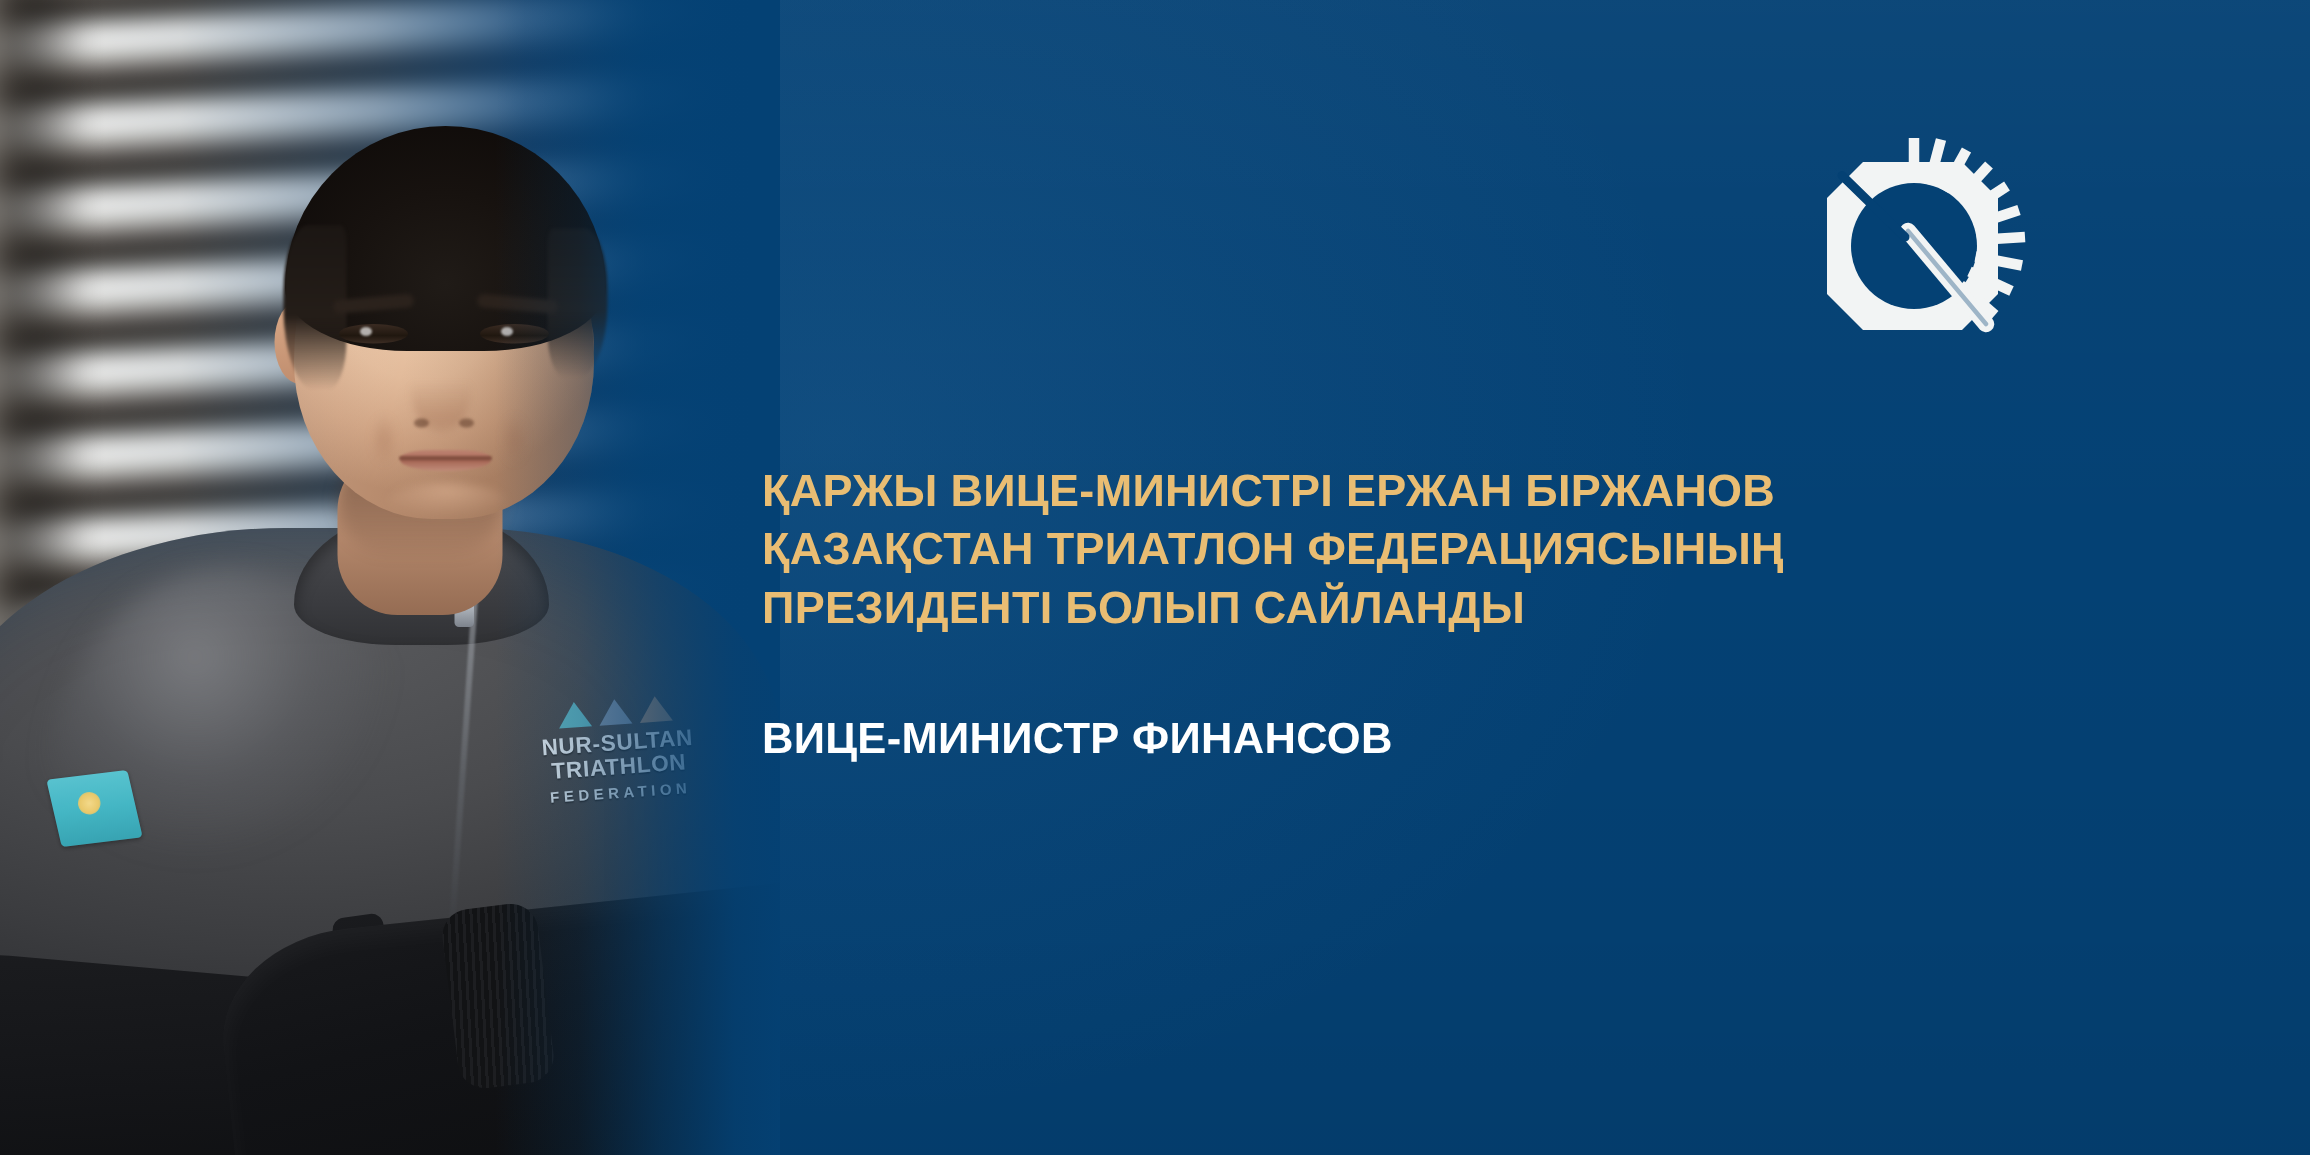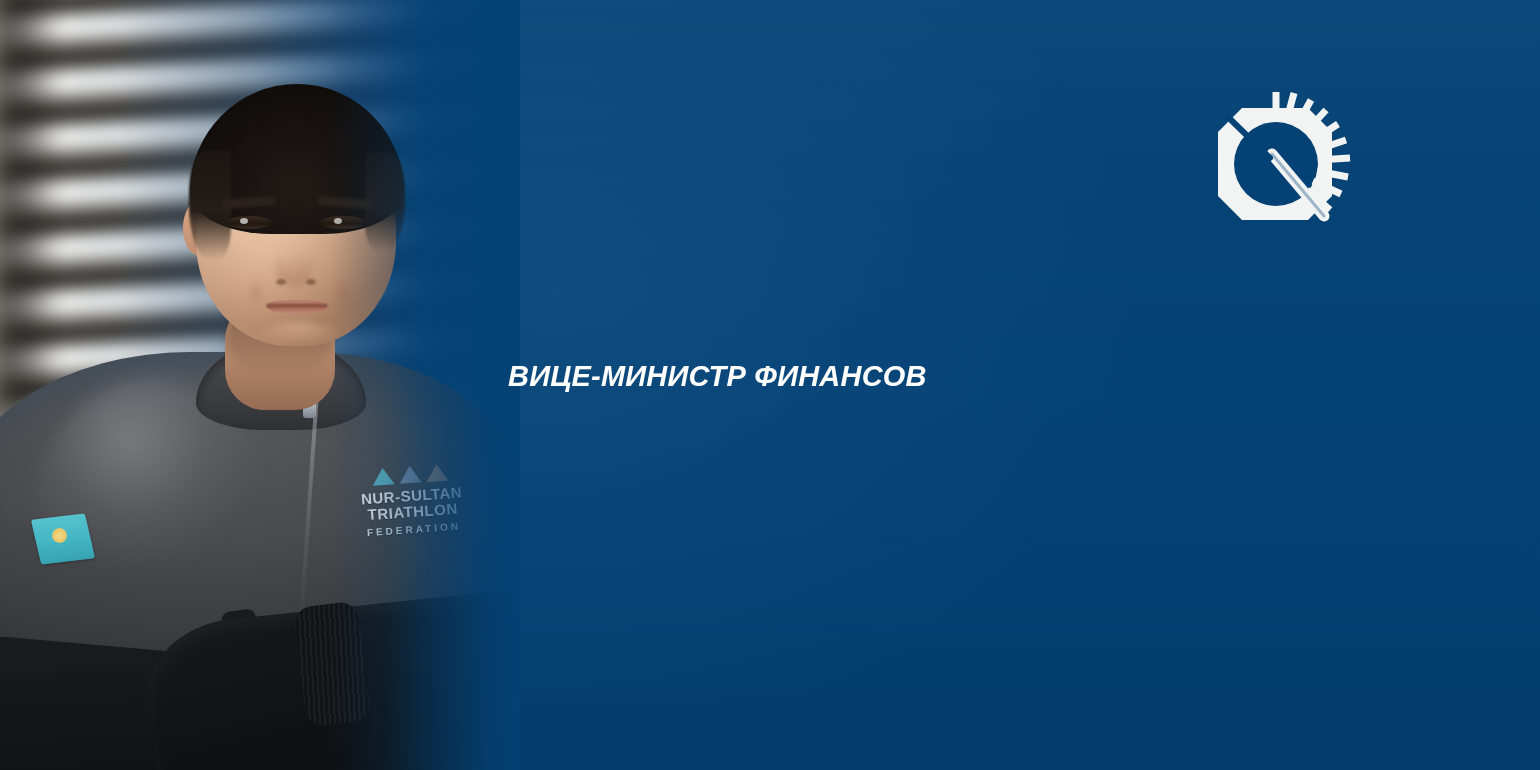--- a/index.html
+++ b/index.html
@@ -457,21 +457,20 @@
   .headline-kk {
     color: #E9BD73;
     font-size: 30px;
     line-height: 39px;
   }
   .headline-ru {
     color: #FFFFFF;
     font-size: 29px;
     line-height: 38px;
     margin-top: 49px;
-    font-style: italic;
   }
   .headline-kk .ln,
   .headline-ru .ln { display: block; white-space: nowrap; }
 
   
   .ministry-logo {
     position: absolute;
     left: 1198px;
     top: 92px;
     width: 160px;
@@ -545,20 +544,25 @@
         <div class="logo-line">NUR-SULTAN</div>
         <div class="logo-line">TRIATHLON</div>
         <div class="logo-line small">FEDERATION</div>
       </div>
     </div>
 
     <div class="photo-fade"></div>
   </div>
 
   <div class="copy">
+    <h1 class="headline-kk">
+      <span class="ln">ҚАРЖЫ ВИЦЕ-МИНИСТРІ ЕРЖАН БІРЖАНОВ</span>
+      <span class="ln">ҚАЗАҚСТАН ТРИАТЛОН ФЕДЕРАЦИЯСЫНЫҢ</span>
+      <span class="ln">ПРЕЗИДЕНТІ БОЛЫП САЙЛАНДЫ</span>
+    </h1>
     <h2 class="headline-ru">
       <span class="ln">ВИЦЕ-МИНИСТР ФИНАНСОВ</span>
     </h2>
   </div>
 
   <div class="ministry-logo">
     <svg viewBox="0 0 160 155" xmlns="http://www.w3.org/2000/svg" aria-hidden="true">
       <g fill="#F2F4F4">
         <path d="M44 16 H110 L134 40 V104 L110 128 H44 L20 104 V40 Z"></path>
         <path d="M77 2 L112 26 L136 20 L130 47 L154 72 L130 97 L136 124 L112 118 L77 142 L42 118 L16 124 L22 97 L-2 72 L22 47 L16 20 L42 26 Z" opacity="0"></path>

